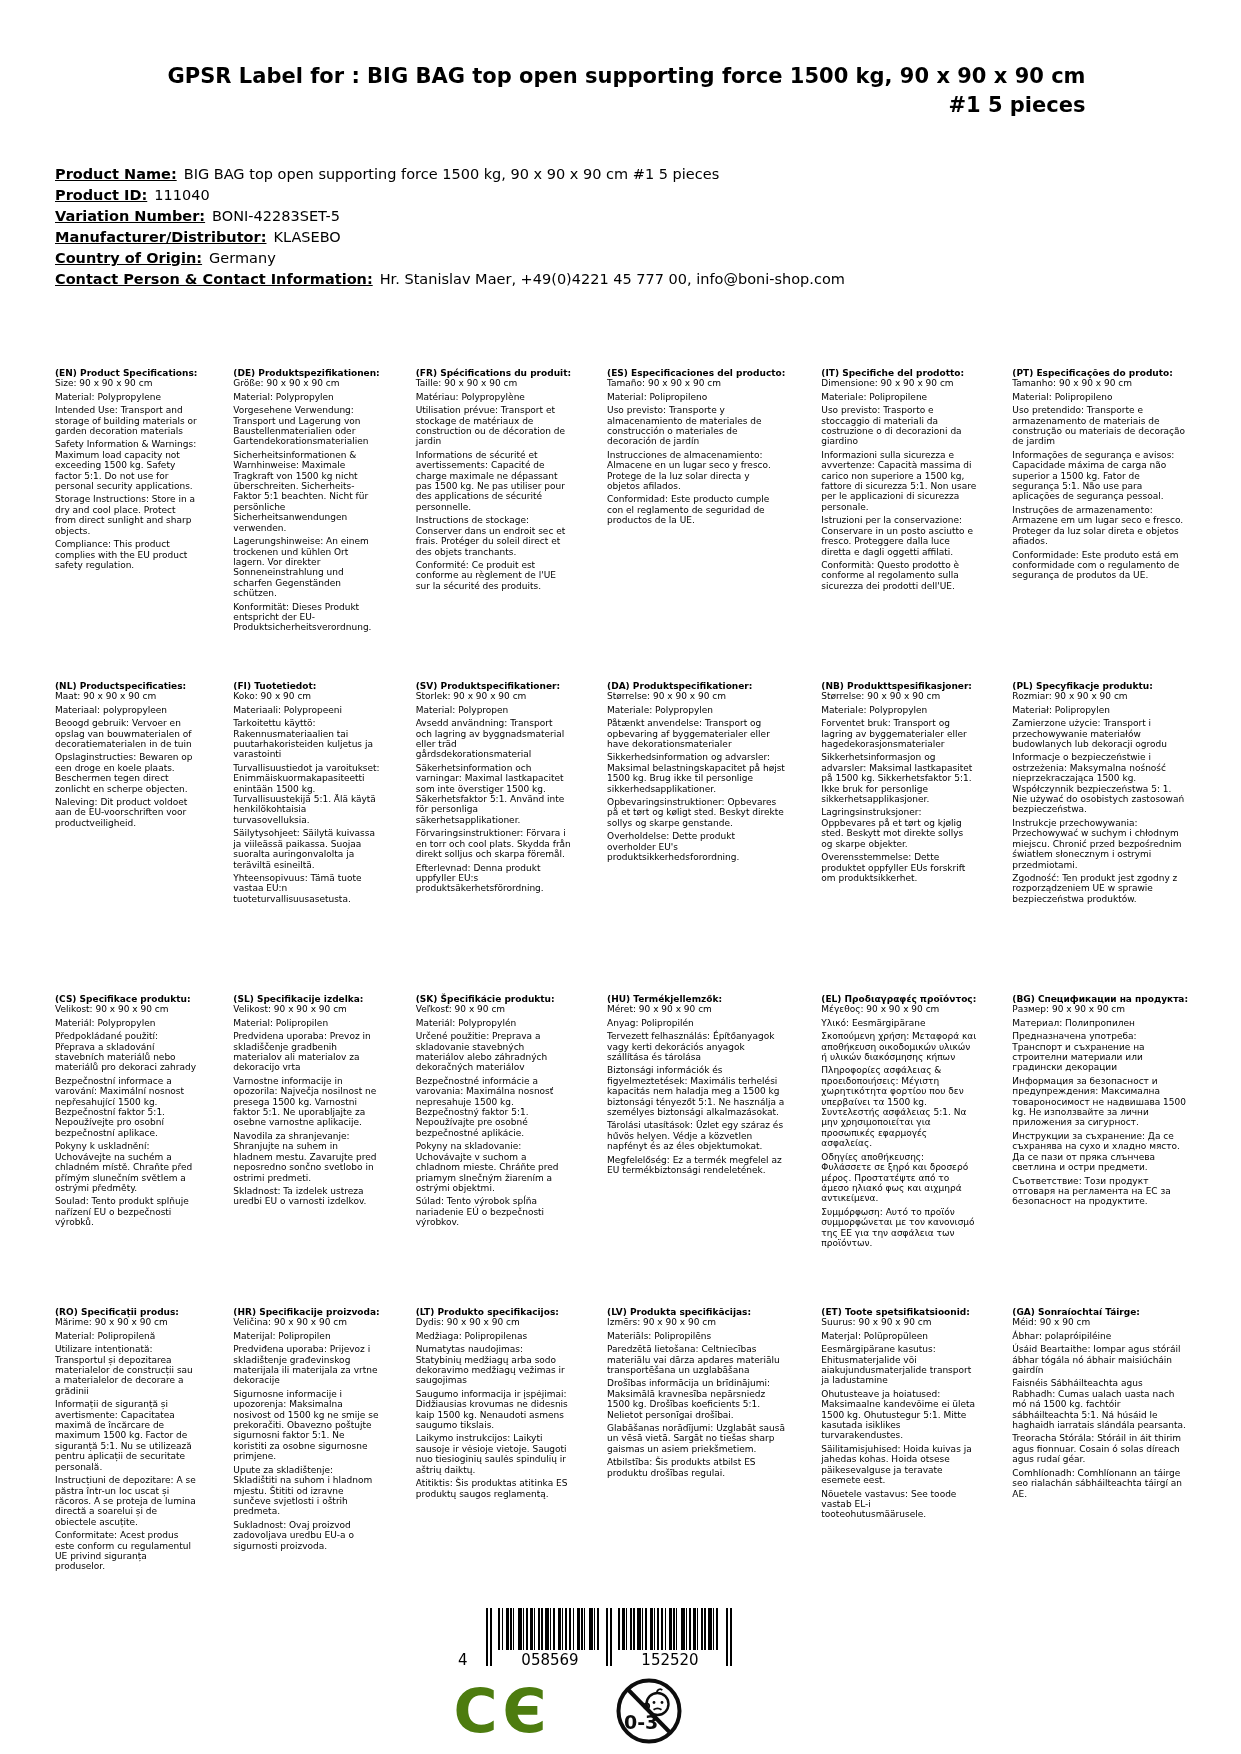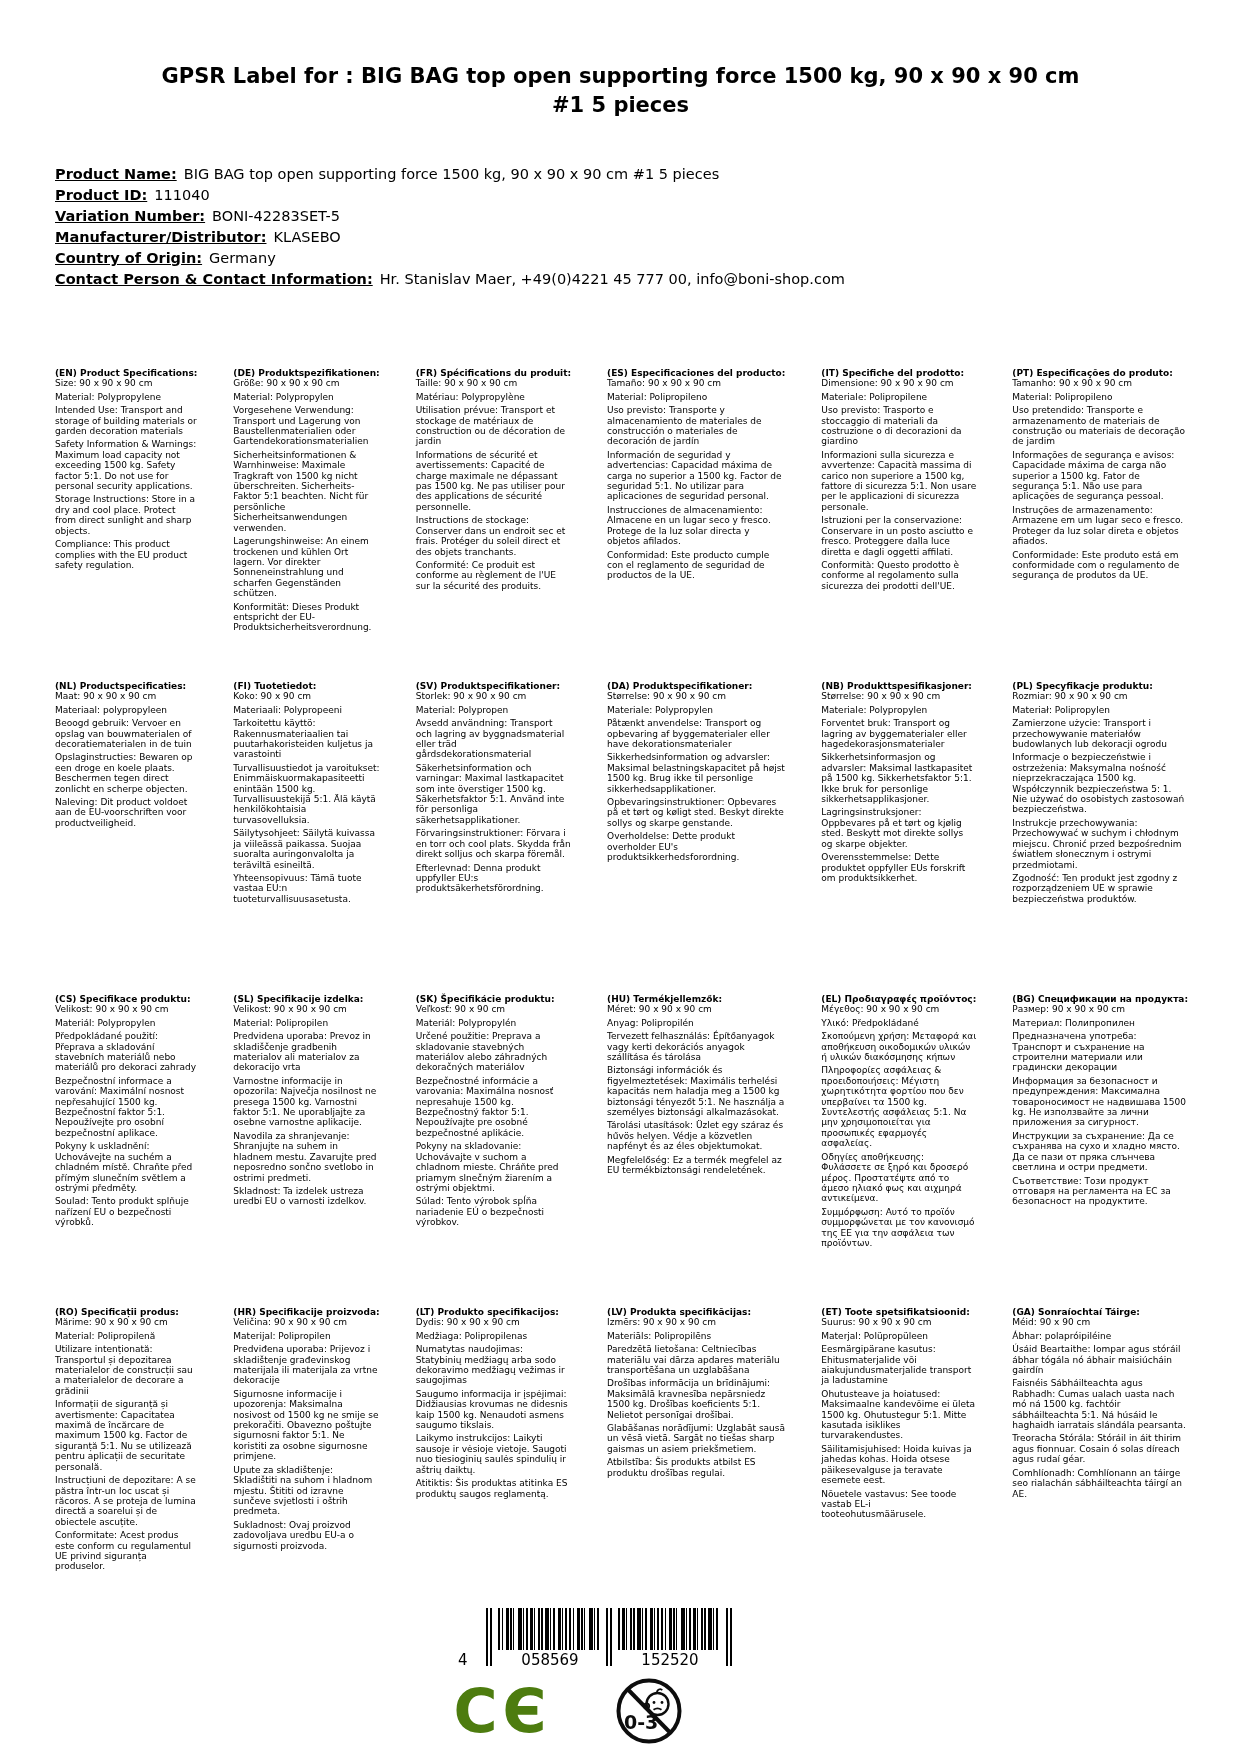--- a/index.html
+++ b/index.html
@@ -2,21 +2,21 @@
 <html><head>
 <meta charset="utf-8">
 <style>
   html,body { margin:0; padding:0; background:#fff; }
   .page {
     width:1241px; height:1754px; background:#fff; color:#000;
     font-family:"DejaVu Sans", sans-serif; position:relative;
     box-sizing:border-box; padding:62px 55px 0 55px; overflow:hidden;
   }
   .title {
-    font-size:21px; font-weight:bold; text-align:center;
+    font-size:21px; font-weight:bold; text-align:right;
     max-width:930px; margin:0 auto; line-height:29px;
   }
   .product-info { margin-top:44px; font-size:14.5px; line-height:21px; }
   .pi-row { white-space:nowrap; }
   .pi-label { font-weight:bold;text-decoration:underline; }
   .pi-value { margin-left:7px; }
   .lang-grid {
     margin-top:78px;
     display:grid;
     grid-template-columns:repeat(6, 1fr);
@@ -79,21 +79,20 @@
         <p class="lang-line">Utilisation prévue: Transport et stockage de matériaux de construction ou de décoration de jardin</p>
         <p class="lang-line">Informations de sécurité et avertissements: Capacité de charge maximale ne dépassant pas 1500 kg. Ne pas utiliser pour des applications de sécurité personnelle.</p>
         <p class="lang-line">Instructions de stockage: Conserver dans un endroit sec et frais. Protéger du soleil direct et des objets tranchants.</p>
         <p class="lang-line">Conformité: Ce produit est conforme au règlement de l'UE sur la sécurité des produits.</p>
       </div>
       <div class="lang-block">
         <div class="lang-heading">(ES) Especificaciones del producto:</div>
         <p class="lang-line first">Tamaño: 90 x 90 x 90 cm</p>
         <p class="lang-line">Material: Polipropileno</p>
         <p class="lang-line">Uso previsto: Transporte y almacenamiento de materiales de construcción o materiales de decoración de jardín</p>
-        <p class="lang-line">Información de seguridad y advertencias: Capacidad máxima de carga no superior a 1500 kg. Factor de seguridad 5:1. No utilizar para aplicaciones de seguridad personal.</p>
         <p class="lang-line">Instrucciones de almacenamiento: Almacene en un lugar seco y fresco. Protege de la luz solar directa y objetos afilados.</p>
         <p class="lang-line">Conformidad: Este producto cumple con el reglamento de seguridad de productos de la UE.</p>
       </div>
       <div class="lang-block">
         <div class="lang-heading">(IT) Specifiche del prodotto:</div>
         <p class="lang-line first">Dimensione: 90 x 90 x 90 cm</p>
         <p class="lang-line">Materiale: Polipropilene</p>
         <p class="lang-line">Uso previsto: Trasporto e stoccaggio di materiali da costruzione o di decorazioni da giardino</p>
         <p class="lang-line">Informazioni sulla sicurezza e avvertenze: Capacità massima di carico non superiore a 1500 kg, fattore di sicurezza 5:1. Non usare per le applicazioni di sicurezza personale.</p>
         <p class="lang-line">Istruzioni per la conservazione: Conservare in un posto asciutto e fresco. Proteggere dalla luce diretta e dagli oggetti affilati.</p>
@@ -193,21 +192,21 @@
         <p class="lang-line first">Méret: 90 x 90 x 90 cm</p>
         <p class="lang-line">Anyag: Polipropilén</p>
         <p class="lang-line">Tervezett felhasználás: Építőanyagok vagy kerti dekorációs anyagok szállítása és tárolása</p>
         <p class="lang-line">Biztonsági információk és figyelmeztetések: Maximális terhelési kapacitás nem haladja meg a 1500 kg biztonsági tényezőt 5:1. Ne használja a személyes biztonsági alkalmazásokat.</p>
         <p class="lang-line">Tárolási utasítások: Üzlet egy száraz és hűvös helyen. Védje a közvetlen napfényt és az éles objektumokat.</p>
         <p class="lang-line">Megfelelőség: Ez a termék megfelel az EU termékbiztonsági rendeletének.</p>
       </div>
       <div class="lang-block">
         <div class="lang-heading">(EL) Προδιαγραφές προϊόντος:</div>
         <p class="lang-line first">Μέγεθος: 90 x 90 x 90 cm</p>
-        <p class="lang-line">Υλικό: Předpokládané</p>
+        <p class="lang-line">Υλικό: Eesmärgipärane</p>
         <p class="lang-line">Σκοπούμενη χρήση: Μεταφορά και αποθήκευση οικοδομικών υλικών ή υλικών διακόσμησης κήπων</p>
         <p class="lang-line">Πληροφορίες ασφάλειας &amp; προειδοποιήσεις: Μέγιστη χωρητικότητα φορτίου που δεν υπερβαίνει τα 1500 kg. Συντελεστής ασφάλειας 5:1. Να μην χρησιμοποιείται για προσωπικές εφαρμογές ασφαλείας.</p>
         <p class="lang-line">Οδηγίες αποθήκευσης: Φυλάσσετε σε ξηρό και δροσερό μέρος. Προστατέψτε από το άμεσο ηλιακό φως και αιχμηρά αντικείμενα.</p>
         <p class="lang-line">Συμμόρφωση: Αυτό το προϊόν συμμορφώνεται με τον κανονισμό της ΕΕ για την ασφάλεια των προϊόντων.</p>
       </div>
       <div class="lang-block">
         <div class="lang-heading">(BG) Спецификации на продукта:</div>
         <p class="lang-line first">Размер: 90 x 90 x 90 cm</p>
         <p class="lang-line">Материал: Полипропилен</p>
         <p class="lang-line">Предназначена употреба: Транспорт и съхранение на строителни материали или градински декорации</p>

